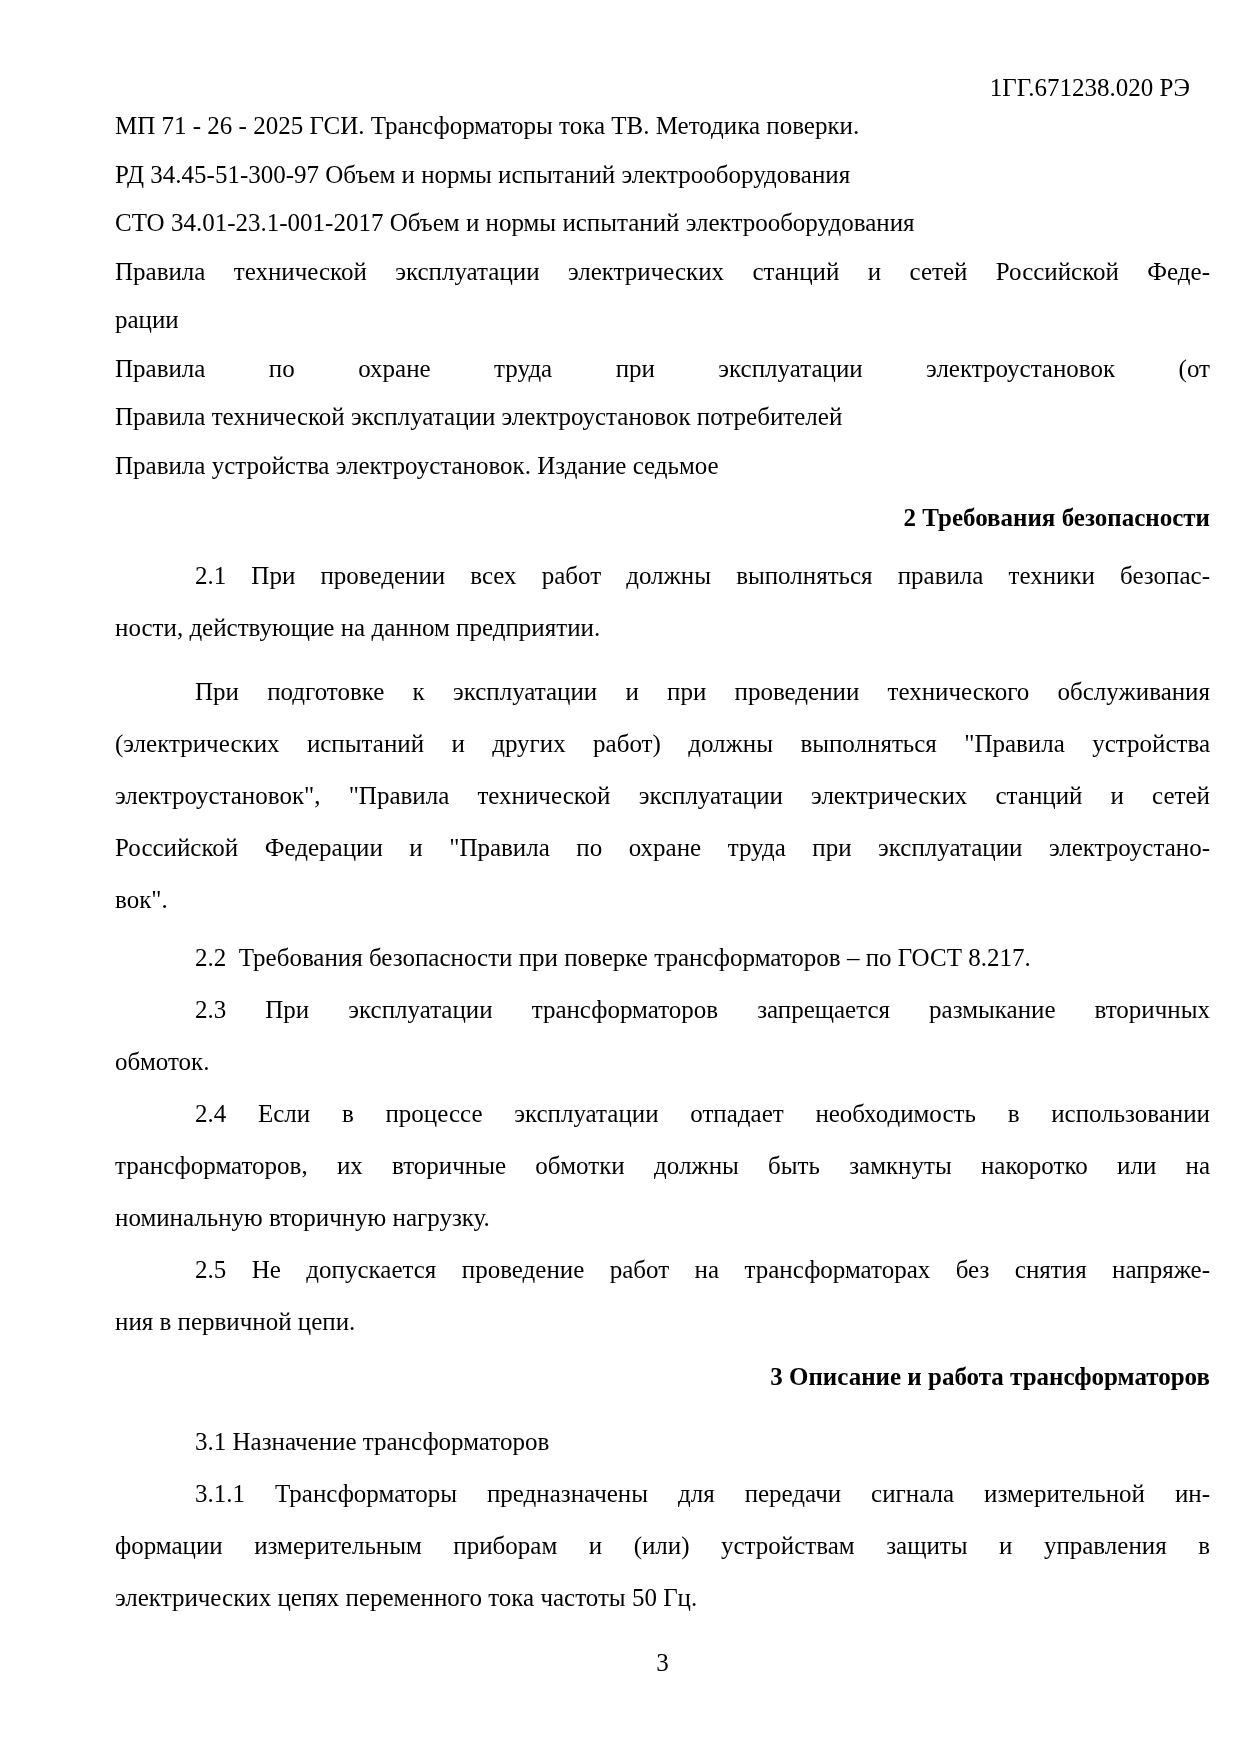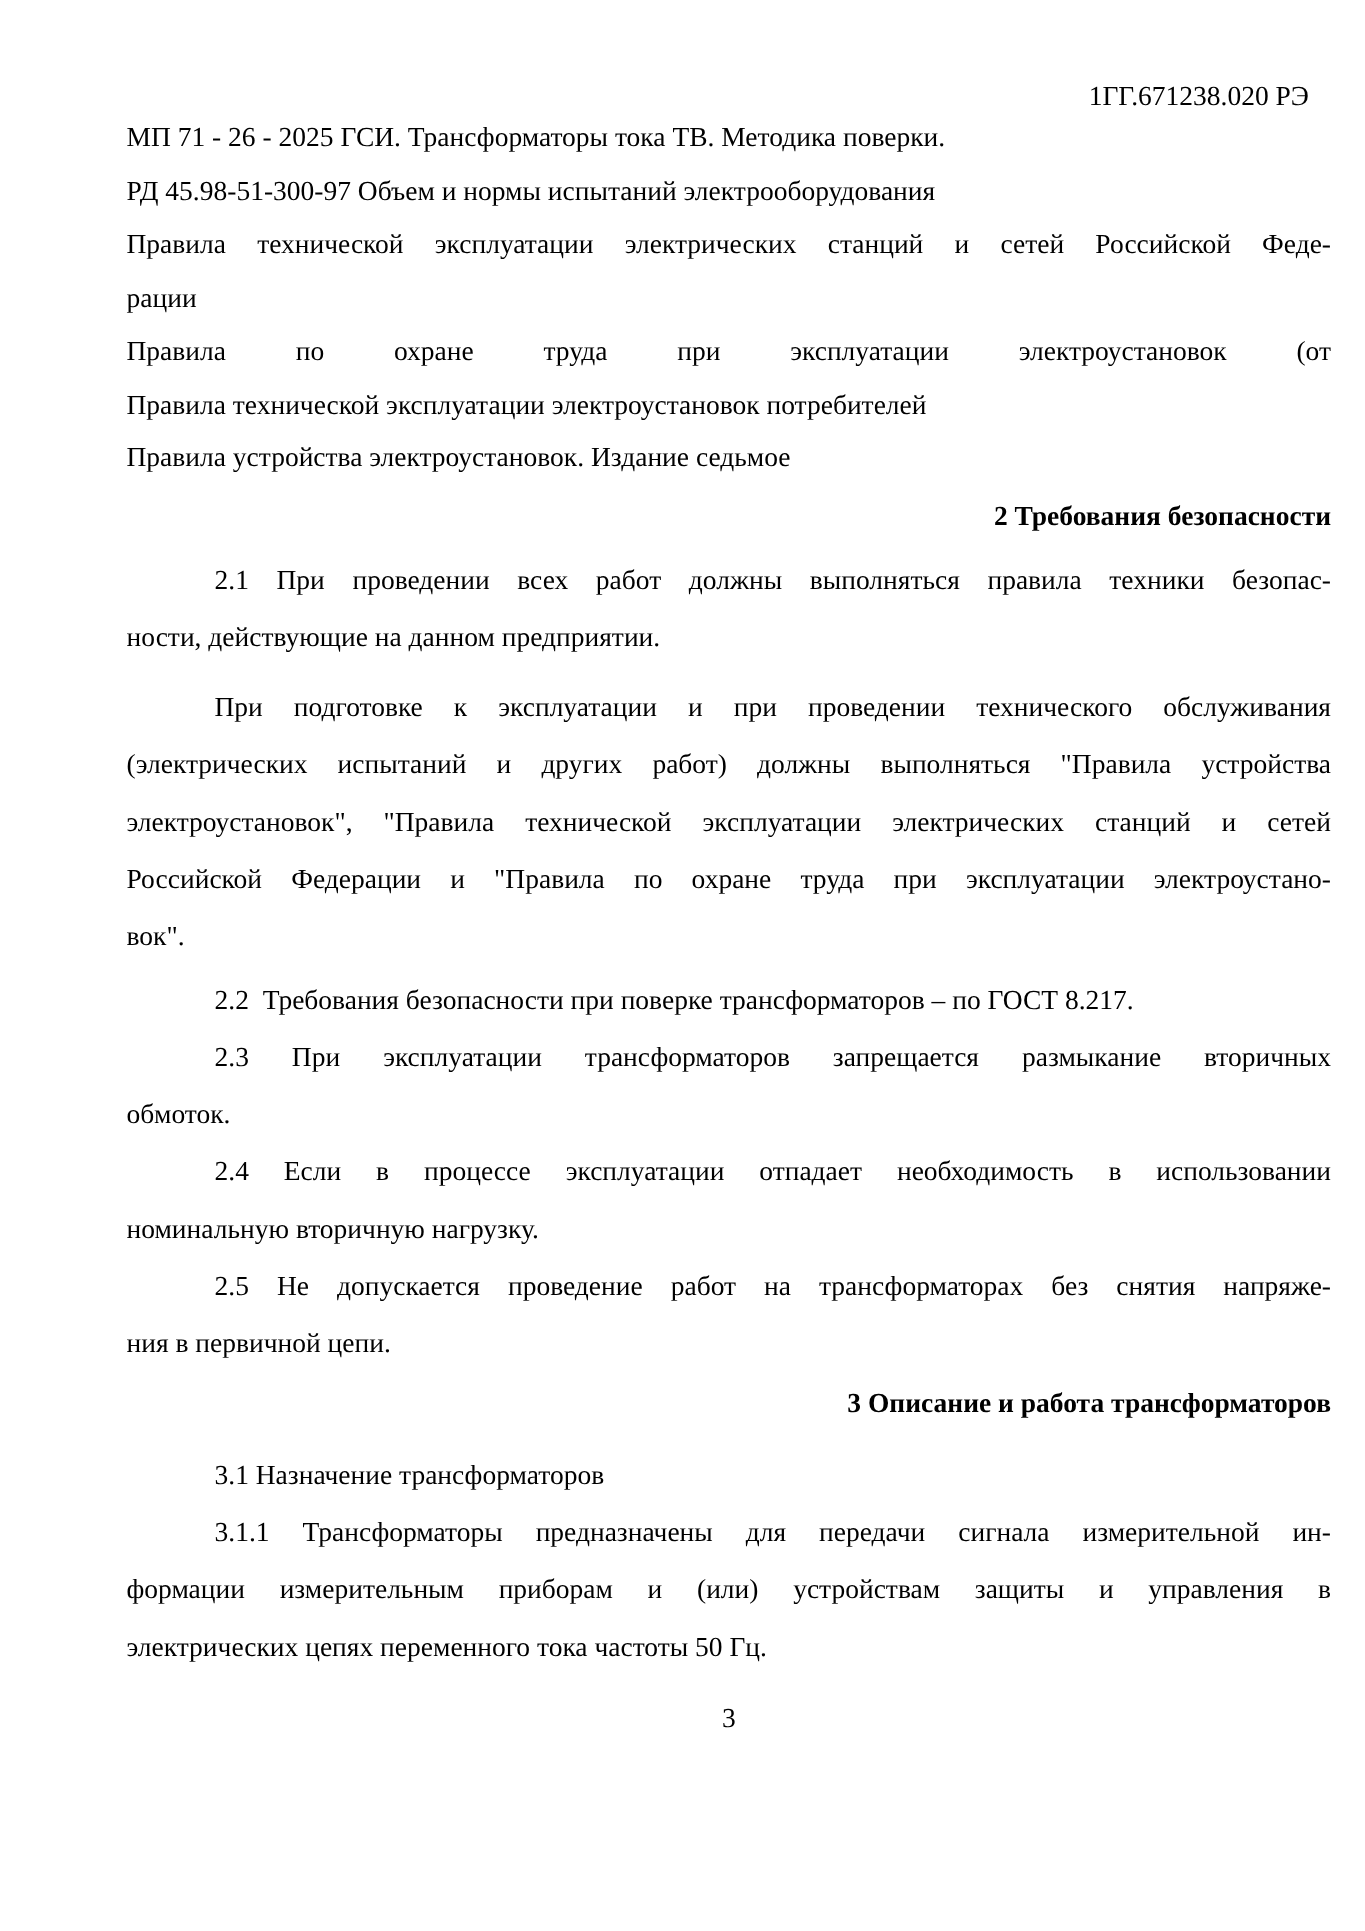--- a/index.html
+++ b/index.html
@@ -51,21 +51,24 @@
 </head>
 <body>
 
 <div class="page" data-name="document-page">
   <div class="doc-header" data-name="document-code">1ГГ.671238.020 РЭ</div>
   <div class="doc-body" data-name="document-body">
       <div class="para ref" data-name="ref-mp-71">
         <div class="line" data-name="text-line">МП 71 - 26 - 2025 ГСИ. Трансформаторы тока ТВ. Методика поверки.</div>
       </div>
       <div class="para ref" data-name="ref-rd-34-45">
-        <div class="line" data-name="text-line">РД 45.98-51-300-97 Объем и нормы испытаний электрооборудования</div>
+        <div class="line" data-name="text-line">РД 34.45-51-300-97 Объем и нормы испытаний электрооборудования</div>
+      </div>
+      <div class="para ref" data-name="ref-sto-34-01">
+        <div class="line" data-name="text-line">СТО 34.01-23.1-001-2017 Объем и нормы испытаний электрооборудования</div>
       </div>
       <div class="para ref" data-name="ref-pte-stations">
         <div class="line just" data-name="text-line">Правила технической эксплуатации электрических станций и сетей Российской Феде-</div>
         <div class="line" data-name="text-line">рации</div>
       </div>
       <div class="para ref" data-name="ref-pot-labor">
         <div class="line just" data-name="text-line">Правила по охране труда при эксплуатации электроустановок (от</div>
       </div>
       <div class="para ref" data-name="ref-pte-consumers">
         <div class="line" data-name="text-line">Правила технической эксплуатации электроустановок потребителей</div>
@@ -89,20 +92,21 @@
       </div>
       <div class="para body" data-name="para-2-2">
         <div class="line indent" data-name="text-line">2.2&nbsp; Требования безопасности при поверке трансформаторов – по ГОСТ 8.217.</div>
       </div>
       <div class="para body" data-name="para-2-3">
         <div class="line just indent" data-name="text-line">2.3 При эксплуатации трансформаторов запрещается размыкание вторичных</div>
         <div class="line" data-name="text-line">обмоток.</div>
       </div>
       <div class="para body" data-name="para-2-4">
         <div class="line just indent" data-name="text-line">2.4 Если в процессе эксплуатации отпадает необходимость в использовании</div>
+        <div class="line just" data-name="text-line">трансформаторов, их вторичные обмотки должны быть замкнуты накоротко или на</div>
         <div class="line" data-name="text-line">номинальную вторичную нагрузку.</div>
       </div>
       <div class="para body" data-name="para-2-5">
         <div class="line just indent" data-name="text-line">2.5 Не допускается проведение работ на трансформаторах без снятия напряже-</div>
         <div class="line" data-name="text-line">ния в первичной цепи.</div>
       </div>
       <div class="para heading" data-name="heading-3">
         <div class="line" data-name="text-line">3 Описание и работа трансформаторов</div>
       </div>
       <div class="para body" data-name="para-3-1">

